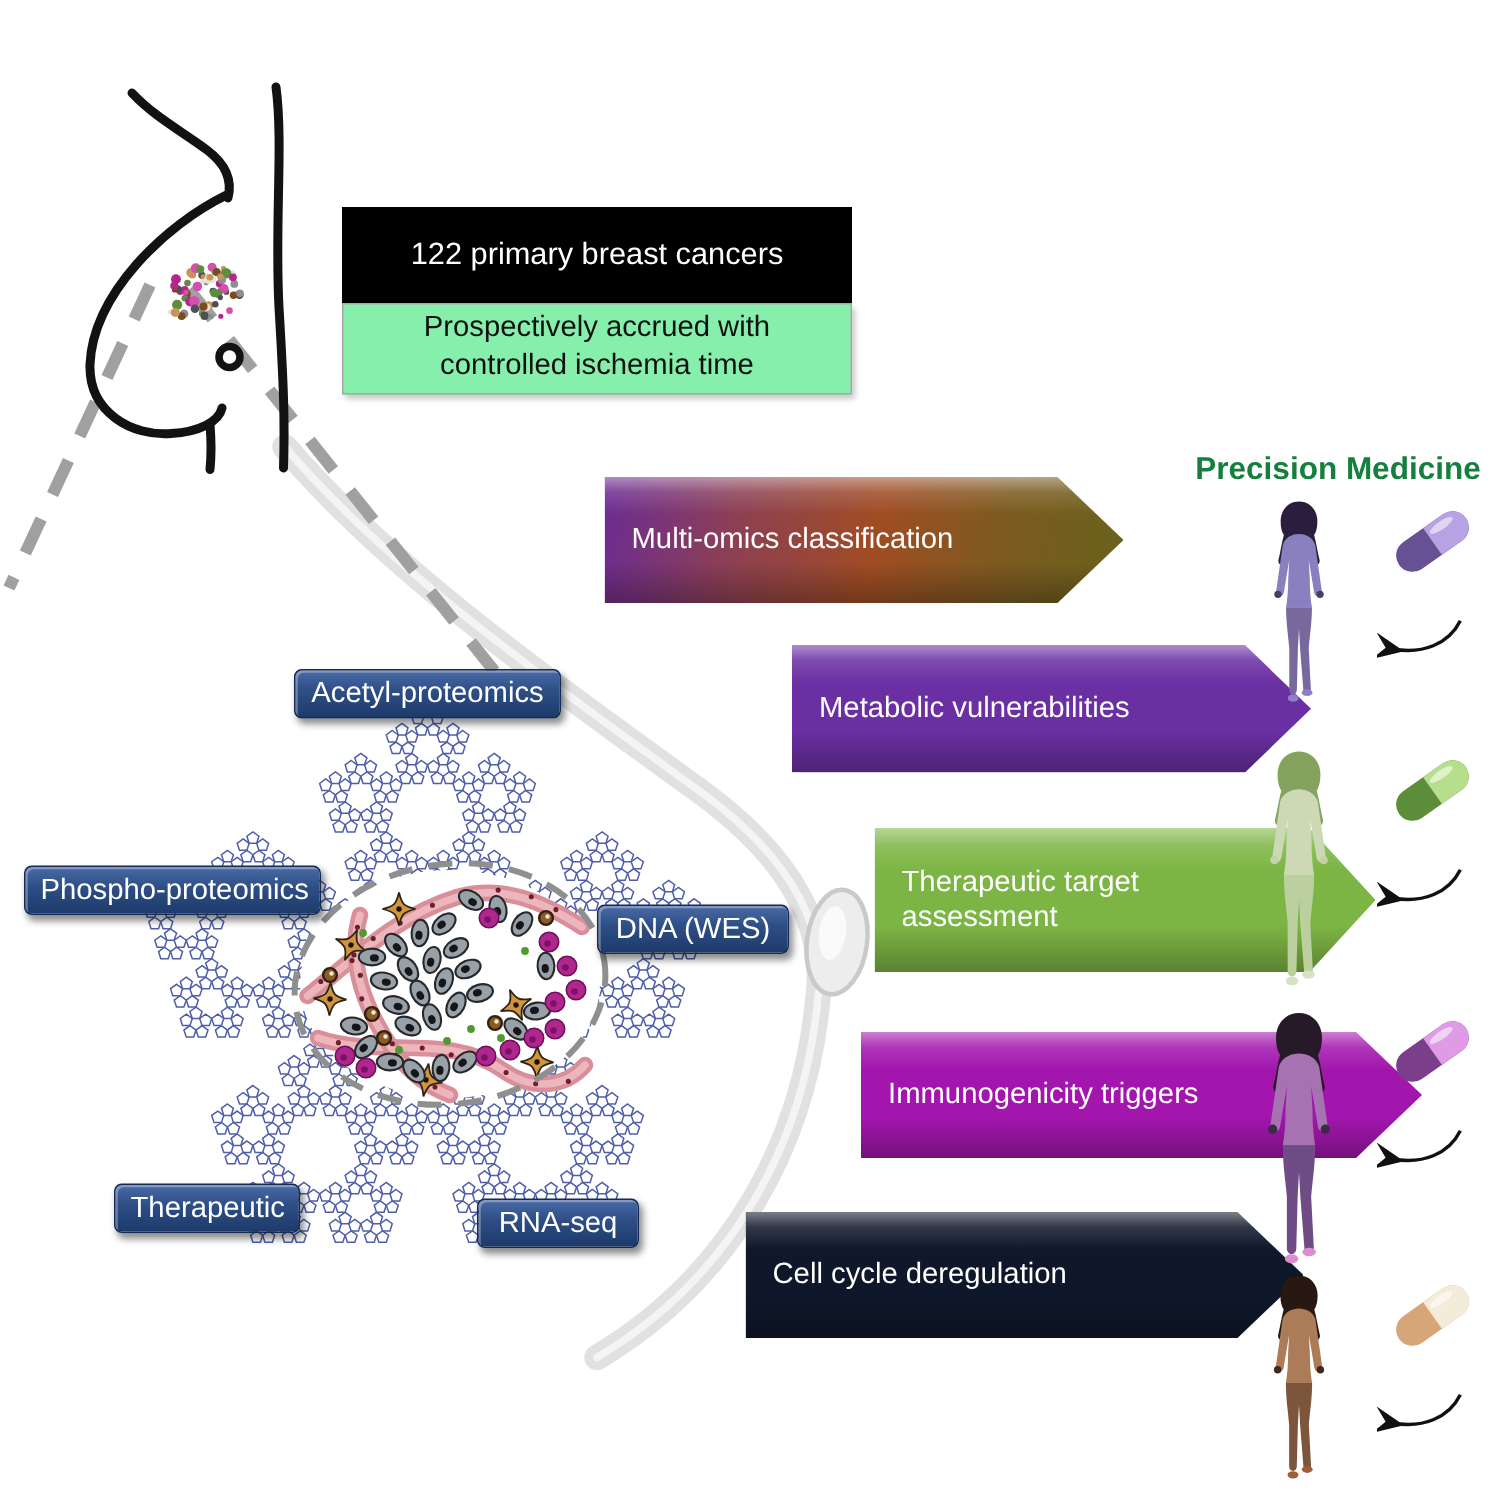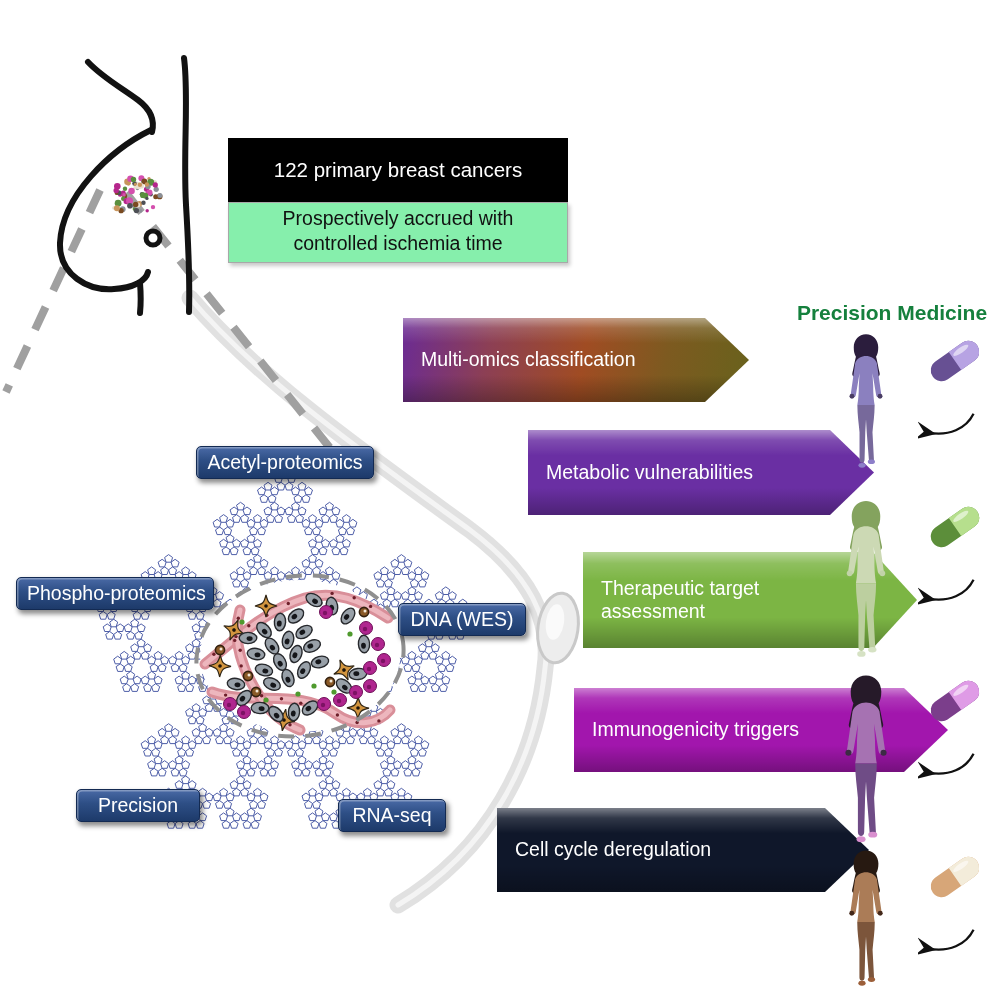--- a/index.html
+++ b/index.html
@@ -14,21 +14,21 @@
     color:#111;font-size:19.5px;line-height:1.28;text-align:center;padding:3px 0 6px;}
   
   .omics-label{position:absolute;z-index:4;color:#fff;font-size:19.5px;white-space:nowrap;text-align:center;
     padding:4px 10px;border-radius:5px;border:1.5px solid var(--navy-edge);
     background:linear-gradient(180deg,var(--navy-hi) 0%,var(--navy) 42%,var(--navy-lo) 100%);
     box-shadow:inset 1.5px 1.5px 0 rgba(255,255,255,.32), 2.5px 3.5px 5px rgba(0,0,0,.45);}
   #lbl-acetyl{left:196px;top:446px;width:156px;}
   #lbl-phospho{left:16px;top:577px;width:176px;}
   #lbl-dna{left:398px;top:603px;width:106px;}
   #lbl-proteomics{left:76px;top:789px;width:102px;}
-  #lbl-rna{left:338px;top:799px;width:86px;}
+  #lbl-rna{left:318px;top:799px;width:86px;}
   
   .finding-arrow{position:absolute;z-index:3;display:flex;align-items:center;color:#fff;font-size:19.5px;line-height:1.2;
     padding-left:18px;padding-right:60px;
     clip-path:polygon(0 0,calc(100% - 44px) 0,100% 50%,calc(100% - 44px) 100%,0 100%);
     filter:drop-shadow(3px 4px 3px rgba(0,0,0,.38));}
   .finding-arrow::after{content:"";position:absolute;inset:0;pointer-events:none;
     background:linear-gradient(180deg,rgba(255,255,255,.45) 0,rgba(255,255,255,.14) 12%,rgba(255,255,255,0) 30%,rgba(0,0,0,0) 68%,rgba(0,0,0,.28) 100%);}
   .finding-arrow span{position:relative;z-index:1;}
   #arr-0{left:403px;top:318px;width:268px;height:84px;align-items:center;}
   #arr-1{left:528px;top:430px;width:268px;height:85px;}
@@ -1004,21 +1004,21 @@
     <div class="cohort-title">122 primary breast cancers</div>
     <div class="cohort-sub">
       <span>Prospectively accrued with</span><br>
       <span>controlled ischemia time</span>
     </div>
   </div>
 
   <div class="omics-label" id="lbl-acetyl">Acetyl-proteomics</div>
   <div class="omics-label" id="lbl-dna">DNA (WES)</div>
   <div class="omics-label" id="lbl-phospho">Phospho-proteomics</div>
-  <div class="omics-label" id="lbl-proteomics">Precision</div>
+  <div class="omics-label" id="lbl-proteomics">Therapeutic</div>
   <div class="omics-label" id="lbl-rna">RNA-seq</div>
 
   <div class="finding-arrow" id="arr-0" style="background: linear-gradient(100deg, rgb(107, 43, 148) 0%, rgb(140, 63, 85) 25%, rgb(160, 76, 35) 52%, rgb(125, 90, 32) 75%, rgb(104, 98, 28) 100%);">
       <span>Multi-omics classification</span>
     </div>
   <div class="finding-arrow" id="arr-2" style="background: rgb(124, 181, 68);">
       <span>Therapeutic target assessment</span>
     </div>
   <div class="finding-arrow" id="arr-1" style="background: rgb(106, 47, 163);">
       <span>Metabolic vulnerabilities</span>

